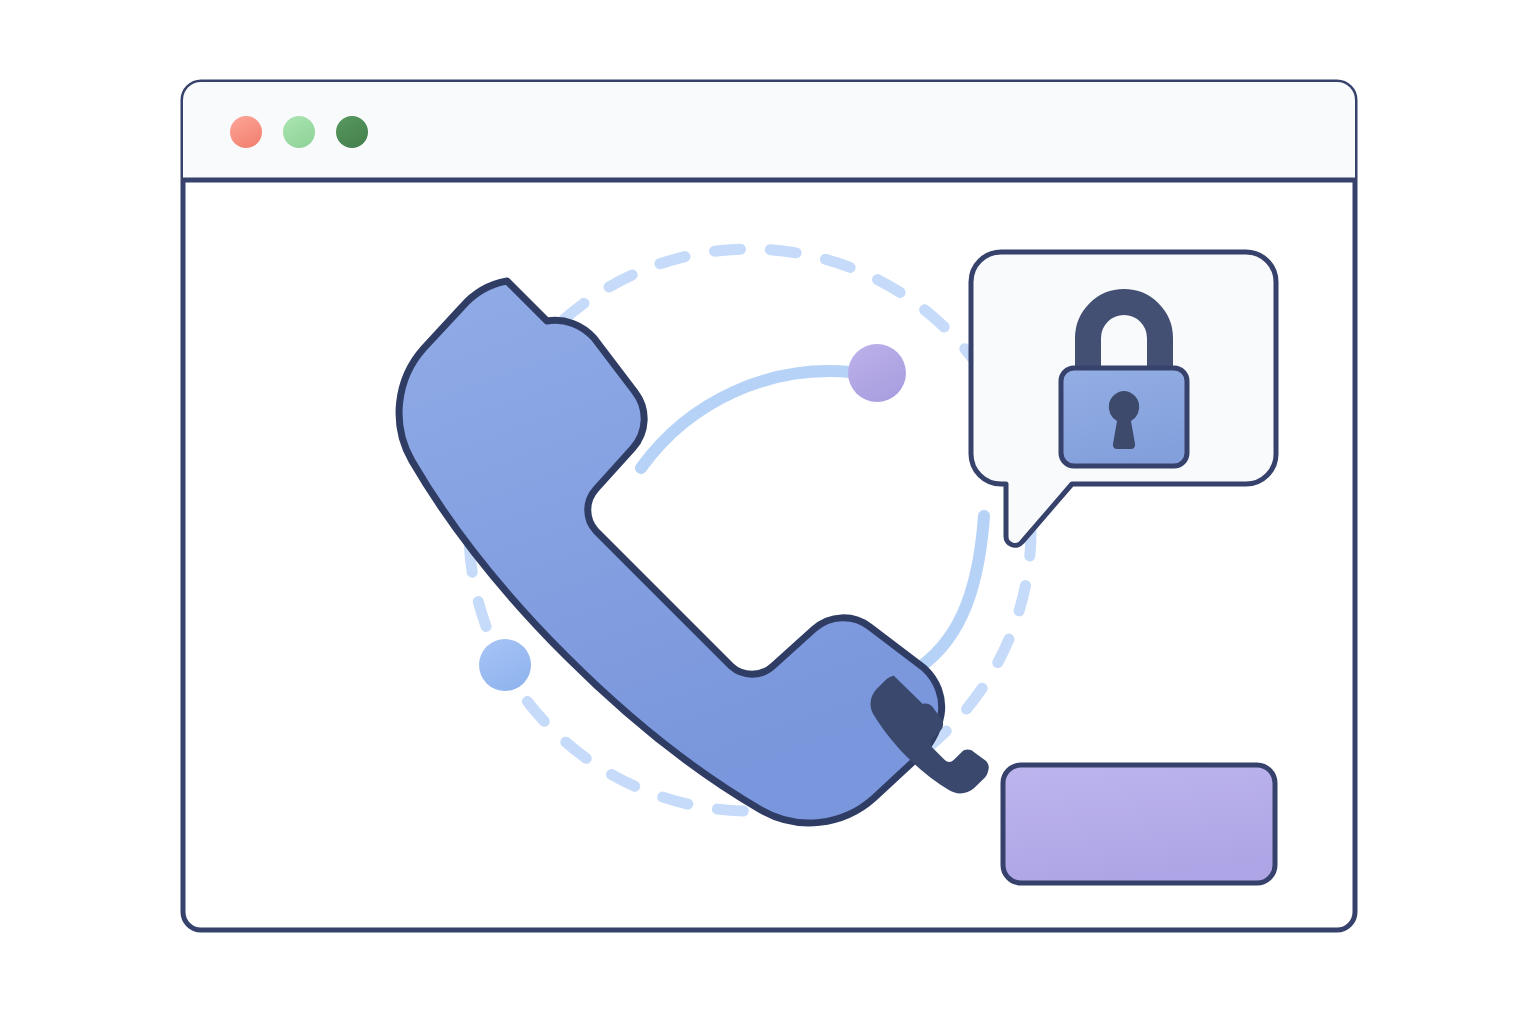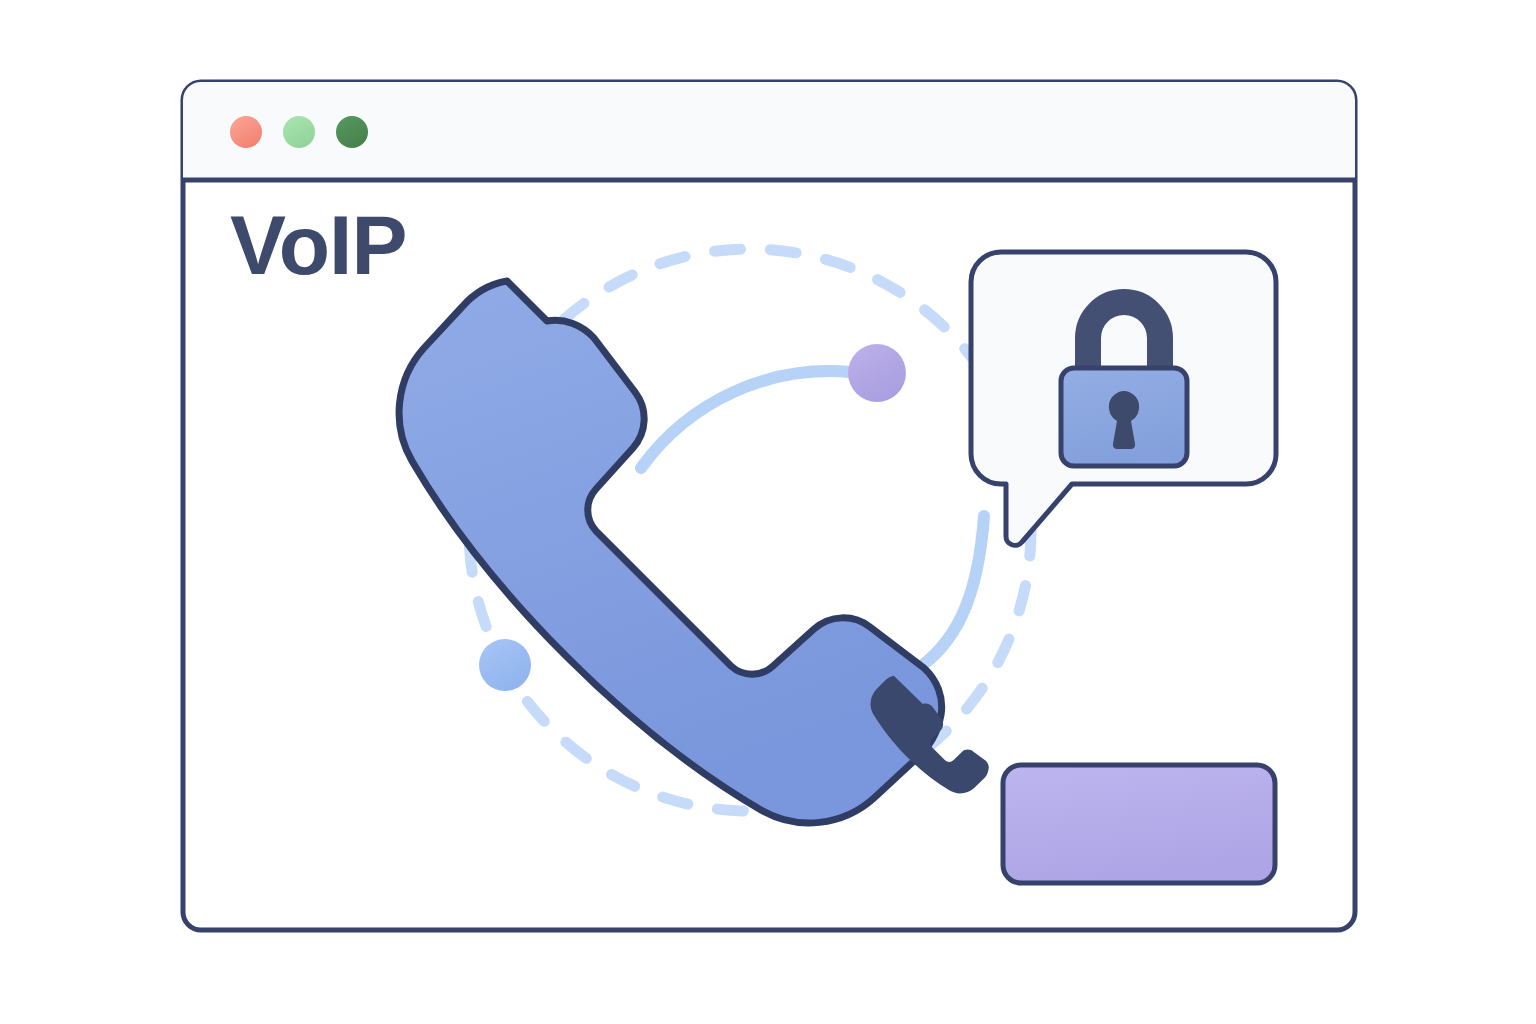--- a/index.html
+++ b/index.html
@@ -183,15 +183,14 @@
                C 1135 918 1112 900 1091 879
                C 1070 858 1052 835 1038 812
                C 1030 799 1032 783 1042 772
                L 1055 759
                C 1059 754 1064 751 1070 750
                Z" transform="translate(37,52) scale(0.63) translate(290,240)" fill="#39486c"></path>
     </g>
 
   </svg>
 
-  <div class="illus-title">VoIP</div>
 
 </div>
 
 </body></html>

